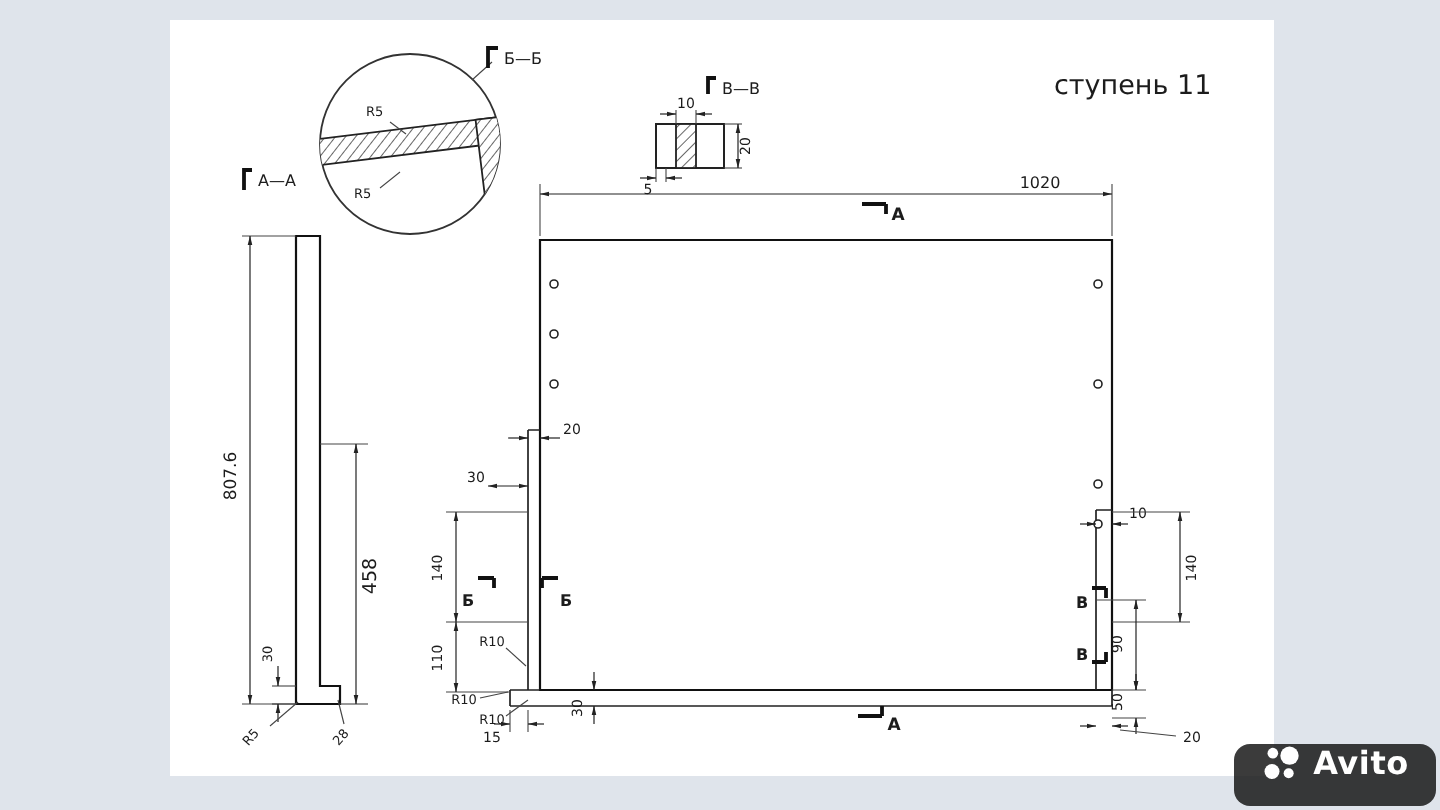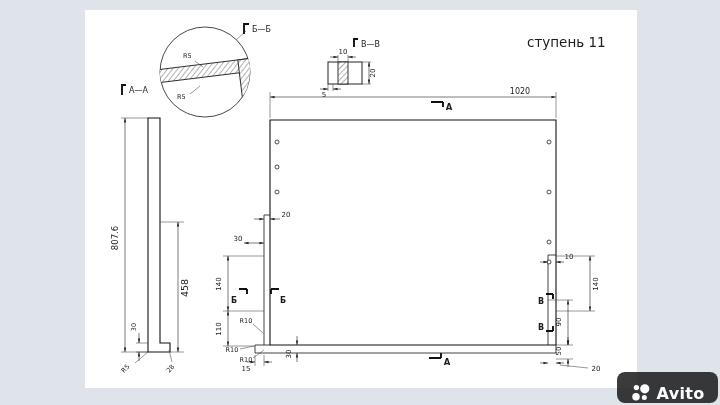--- a/index.html
+++ b/index.html
@@ -11,21 +11,21 @@
   .t9{font-size:9.5px}.t13{font-size:13.5px}
   .mid{text-anchor:middle}
   .bld{font-weight:bold}
   .ol{fill:#ffffff;stroke:#111;stroke-width:1.1}
   .ln{stroke:#222;stroke-width:0.85;fill:none}
   .thin{stroke:#444;stroke-width:0.55;fill:none}
   .dim{stroke:#222;stroke-width:0.6;fill:none}
   .thk{stroke:#111;stroke-width:1.9;fill:none}
   .hole{fill:#fff;stroke:#222;stroke-width:0.8}
   .watermark{position:absolute;right:2px;bottom:2px;width:101px;height:31px;
-    background:rgba(25,25,25,0.85);border-radius:8px;display:flex;align-items:flex-end;
+    background:rgba(25,25,25,0.85);border-radius:8px;display:flex;align-items:flex-start;
     justify-content:center;gap:6px;}
   .watermark span{color:#fff;font-size:16px;font-weight:bold;letter-spacing:.3px;}
   .avito-logo{width:20px;height:20px;}
 </style>
 </head>
 <body>
 
 <div class="stage">
   <svg class="drawing-svg" width="720" height="405" viewBox="0 0 720 405">
     <defs>

